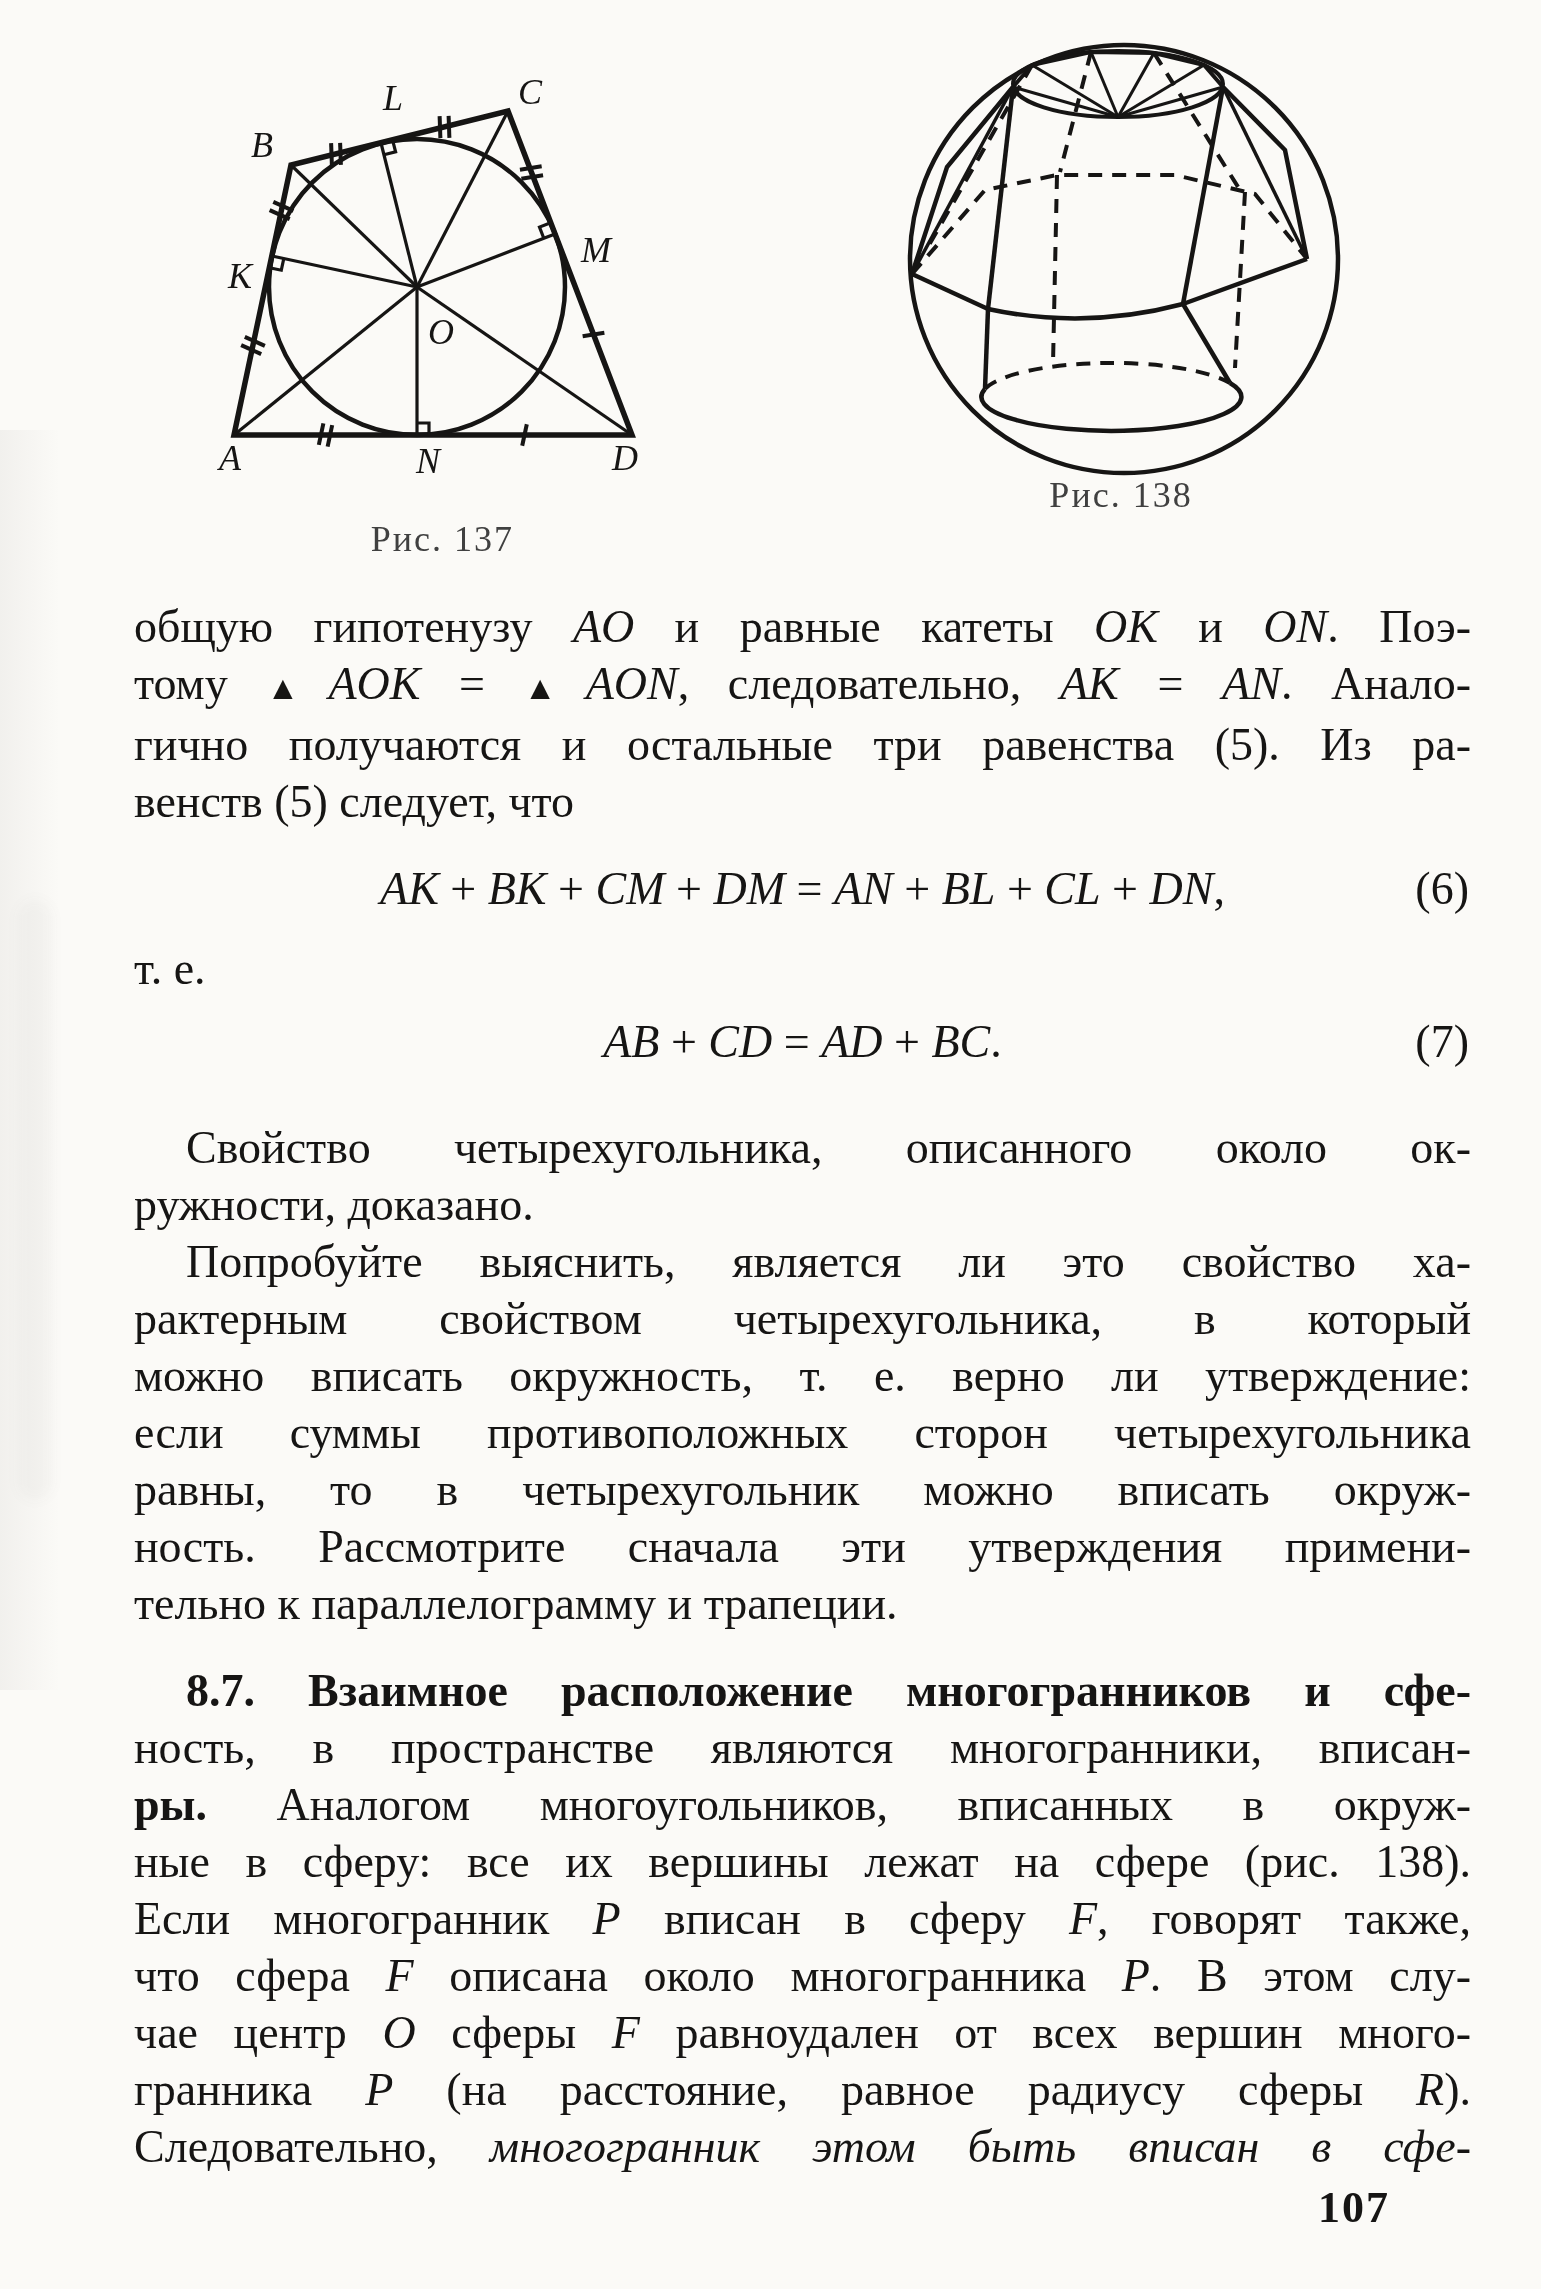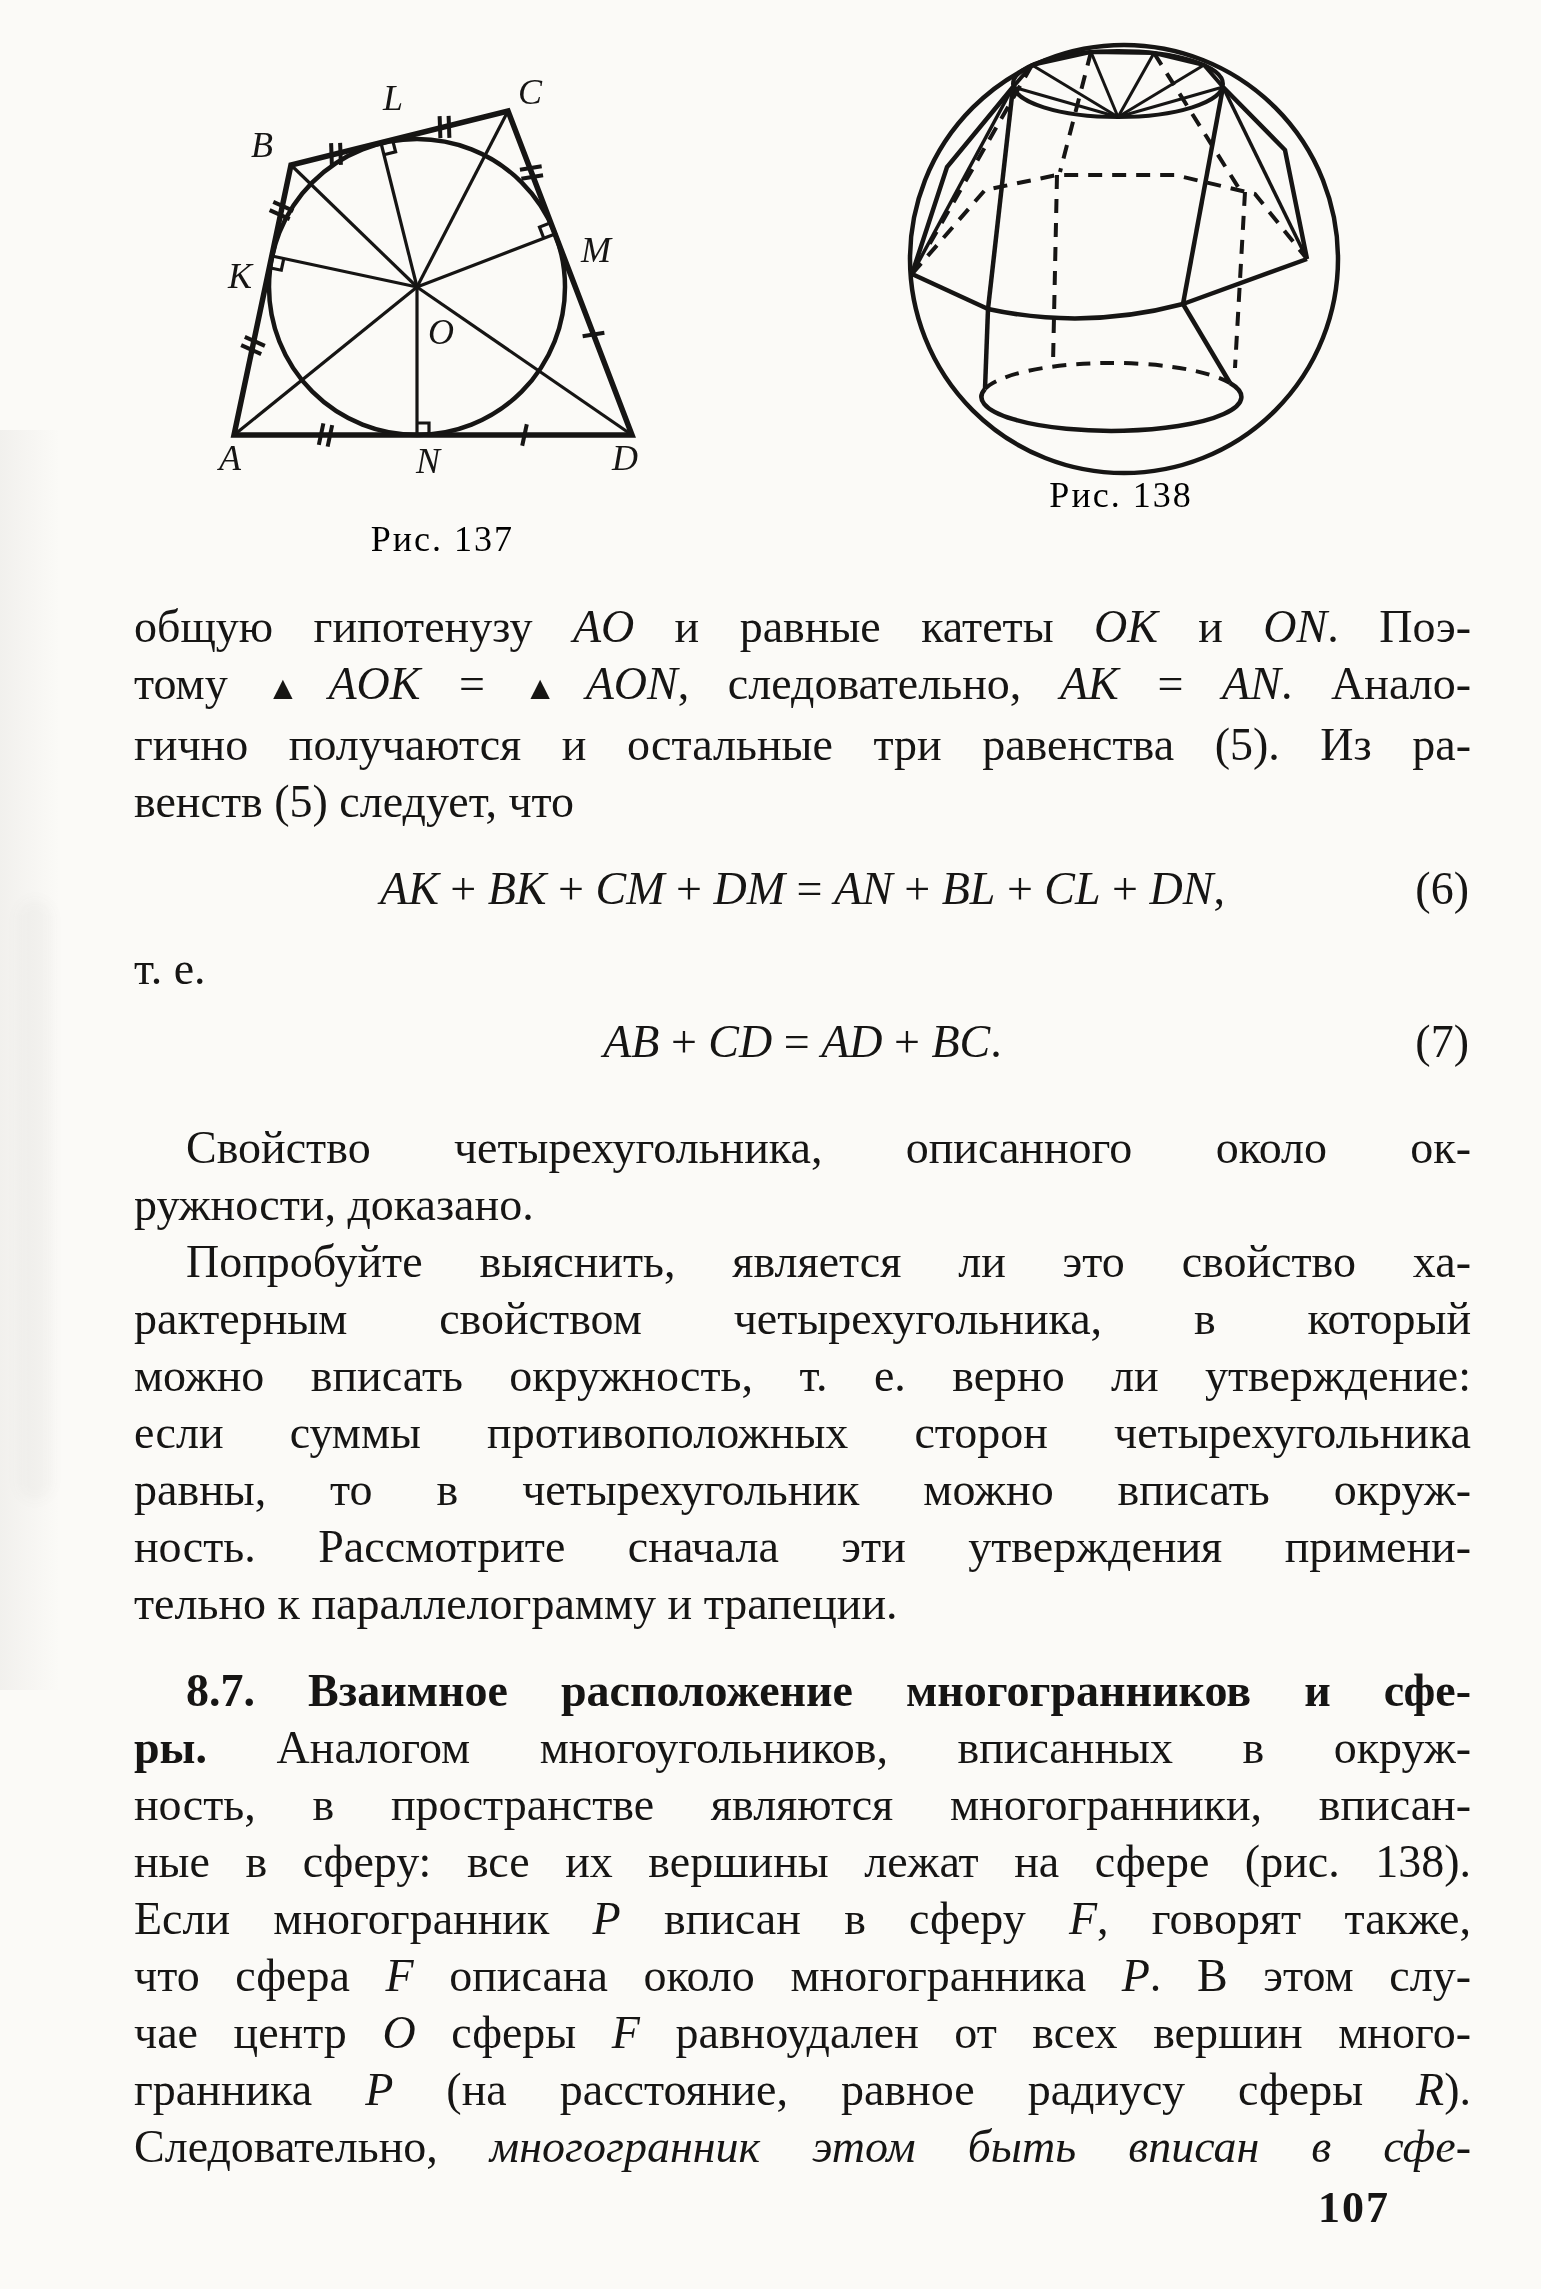--- a/index.html
+++ b/index.html
@@ -26,21 +26,21 @@
 
   .fig { position:absolute; }
   .fig svg { display:block; }
   .fig .stroke { stroke:#161514; fill:none; }
   .fig text {
     font-family:"Liberation Serif", serif;
     font-style: italic; font-size:36px; fill:#161514;
   }
   .caption {
     position:absolute; text-align:center;
-    font-size:36px; letter-spacing:2px; color:#000000;
+    font-size:36px; letter-spacing:2px; color:#404040;
     white-space:nowrap;
   }
   .fig137 { left:200px; top:60px; width:470px; height:530px; }
   .fig137 .caption { left:34px; top:458px; width:280px;text-align:right; }
   .fig138 { left:895px; top:12px; width:510px; height:530px; }
   .fig138 .caption { left:96px; top:462px; width:260px; }
 
   .textcol {
     position:absolute; left:110px; top:598px; width:1337px;
     font-size:46px; line-height:57px;margin-left:24px;
@@ -226,22 +226,22 @@
       <div class="ln"><span>рактерным свойством четырехугольника, в который</span></div>
       <div class="ln"><span>можно вписать окружность, т. е. верно ли утверждение:</span></div>
       <div class="ln"><span>если суммы противоположных сторон четырехугольника</span></div>
       <div class="ln"><span>равны, то в четырехугольник можно вписать окруж-</span></div>
       <div class="ln"><span>ность. Рассмотрите сначала эти утверждения примени-</span></div>
       <div class="ln last"><span>тельно к параллелограмму и трапеции.</span></div>
     </div>
 
     <div class="para para4">
       <div class="ln indent"><span class="sg-b">8.7. Взаимное расположение многогранников и сфе-</span></div>
+      <div class="ln"><span>ность, в пространстве являются многогранники, вписан-</span></div>
       <div class="ln"><span class="sg-b">ры.</span><span> Аналогом многоугольников, вписанных в окруж-</span></div>
-      <div class="ln"><span>ность, в пространстве являются многогранники, вписан-</span></div>
       <div class="ln"><span>ные в сферу: все их вершины лежат на сфере (рис. 138).</span></div>
       <div class="ln"><span>Если многогранник </span><span class="sg-i">P</span><span> вписан в сферу </span><span class="sg-i">F</span><span>, говорят также,</span></div>
       <div class="ln"><span>что сфера </span><span class="sg-i">F</span><span> описана около многогранника </span><span class="sg-i">P</span><span>. В этом слу-</span></div>
       <div class="ln"><span>чае центр </span><span class="sg-i">O</span><span> сферы </span><span class="sg-i">F</span><span> равноудален от всех вершин много-</span></div>
       <div class="ln"><span>гранника </span><span class="sg-i">P</span><span> (на расстояние, равное радиусу сферы </span><span class="sg-i">R</span><span>).</span></div>
       <div class="ln"><span>Следовательно, </span><span class="sg-i">многогранник этом быть вписан в сфе-</span></div>
     </div>
 
   </div>
 

